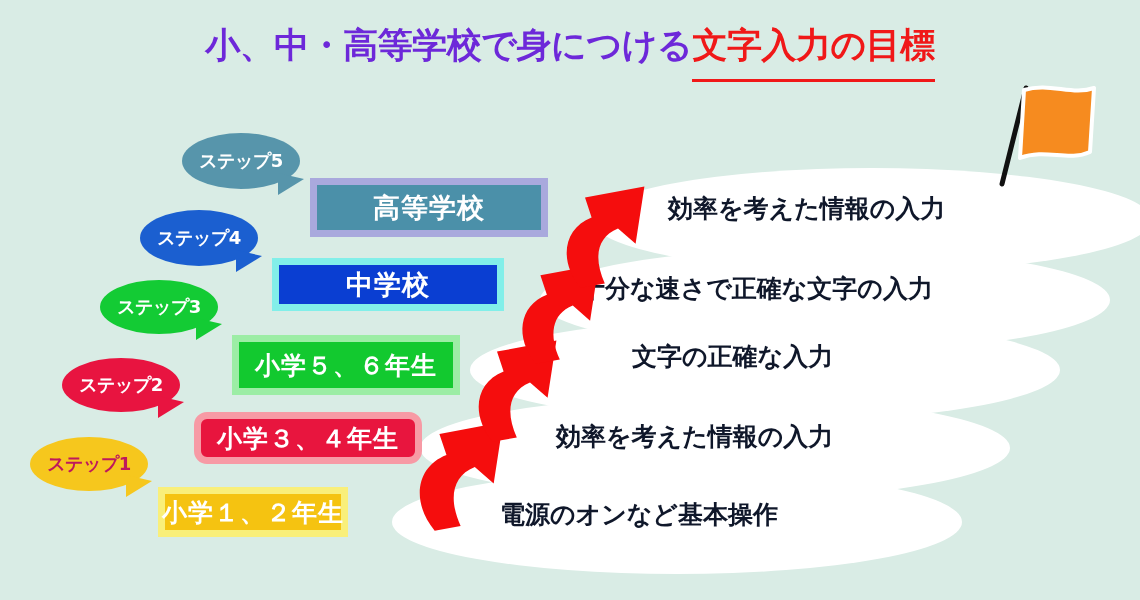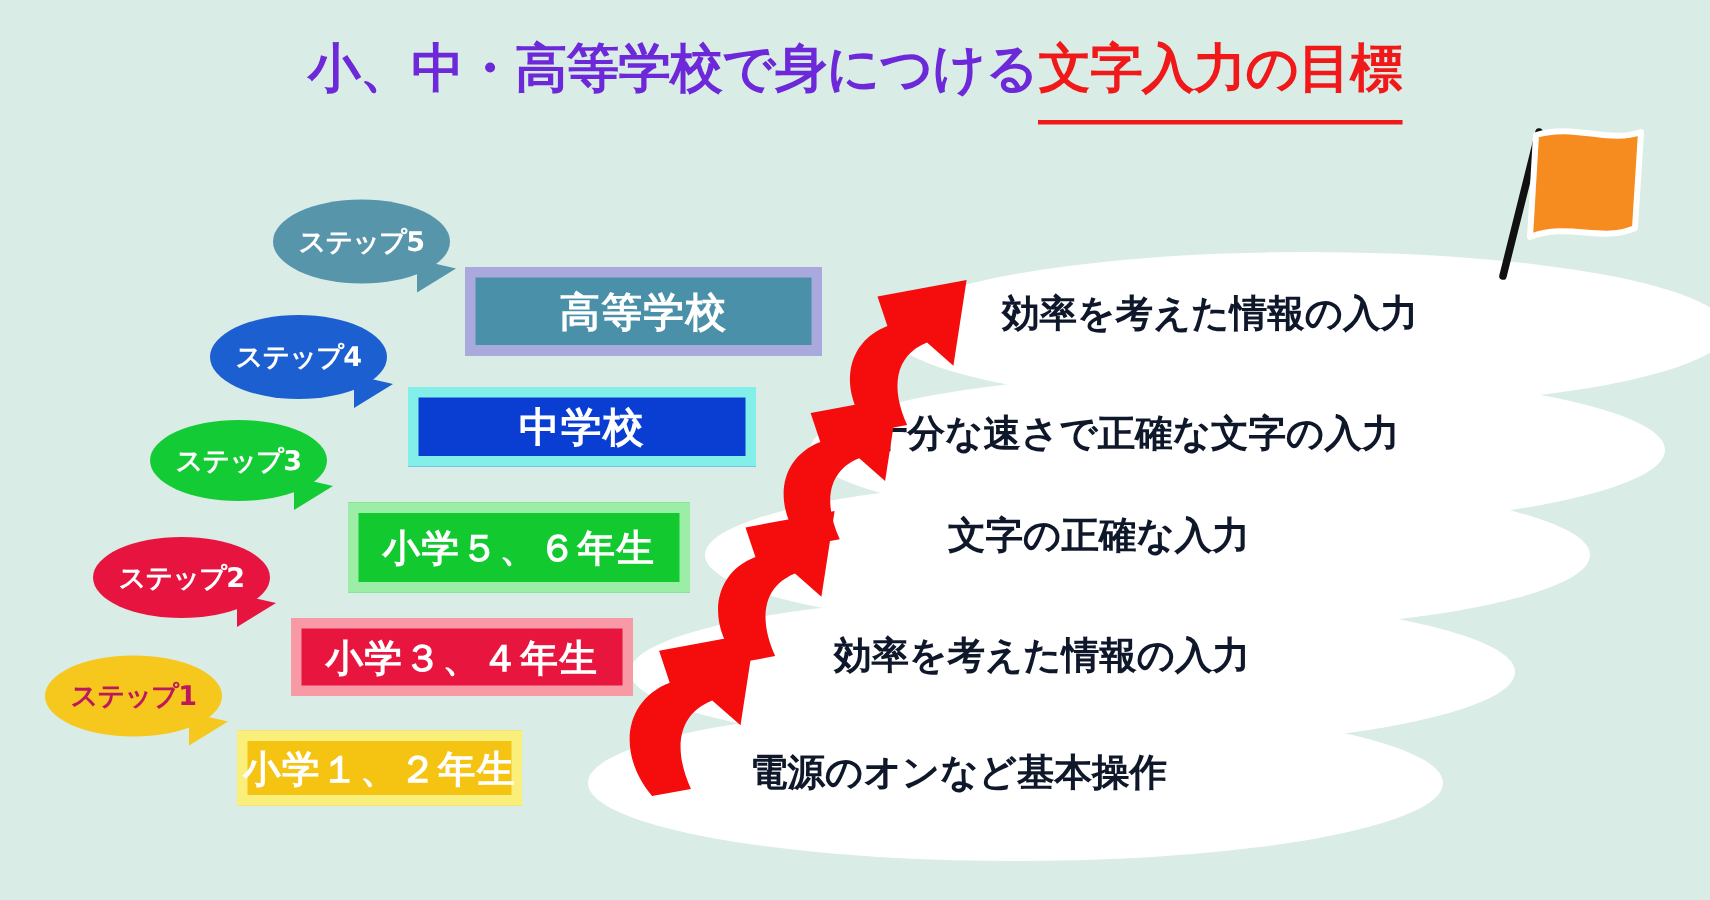--- a/index.html
+++ b/index.html
@@ -180,21 +180,21 @@
         </svg></div>
       <div class="arrow" style="left: 552px; top: 180px; width: 110px; height: 110px;"><svg width="110" height="110" viewBox="0 0 100 100" xmlns="http://www.w3.org/2000/svg">
           <path d="M26 98 C 6 74, 10 44, 36 34 L 30 16 L 84 6 L 76 58 L 60 44 C 40 52, 38 72, 48 94 Z" fill="#f50d0d"></path>
         </svg></div>
     </div>
 
   <div id="grades-layer">
       <div class="grade-box" style="left: 310px; top: 178px; width: 238px; height: 59px; background: rgb(75, 144, 169); border-color: rgb(169, 169, 221); border-width: 7px; color: rgb(255, 255, 255); font-size: 27px;">高等学校</div>
       <div class="grade-box" style="left: 272px; top: 258px; width: 232px; height: 53px; background: rgb(10, 62, 210); border-color: rgb(130, 239, 233); border-width: 7px; color: rgb(255, 255, 255); font-size: 27px;">中学校</div>
       <div class="grade-box" style="left: 232px; top: 335px; width: 228px; height: 60px; background: rgb(18, 201, 47); border-color: rgb(156, 237, 165); border-width: 7px; color: rgb(255, 255, 255); font-size: 25px;">小学５、６年生</div>
-      <div class="grade-box" style="left: 194px; top: 412px; width: 228px; height: 52px; background: rgb(232, 21, 62); border-color: rgb(247, 154, 165); border-width: 7px; color: rgb(255, 255, 255); font-size: 25px;">小学３、４年生</div>
+      <div class="grade-box" style="left: 194px; top: 412px; width: 228px; height: 52px; background: rgb(232, 21, 62); border-color: rgb(247, 154, 165); border-width: 7px; color: rgb(255, 255, 255); font-size: 25px; border-radius: 13px;">小学３、４年生</div>
       <div class="grade-box" style="left: 158px; top: 487px; width: 190px; height: 50px; background: rgb(245, 195, 17); border-color: rgb(249, 239, 122); border-width: 7px; color: rgb(255, 255, 255); font-size: 25px;">小学１、２年生</div>
     </div>
 
   <div id="steps-layer">
       <div class="bubble" style="left: 182px; top: 133px; width: 118px; height: 56px;">
         <div class="bubble-body" style="background: rgb(87, 149, 171);"></div>
         <div class="bubble-tail" style="left: 96px; top: 40px; border-left: 26px solid rgb(87, 149, 171); border-top: 6px solid transparent; border-bottom: 16px solid transparent;"></div>
         <div class="bubble-label" style="color: rgb(255, 255, 255);">ステップ5</div>
       </div>
       <div class="bubble" style="left: 140px; top: 210px; width: 118px; height: 56px;">

